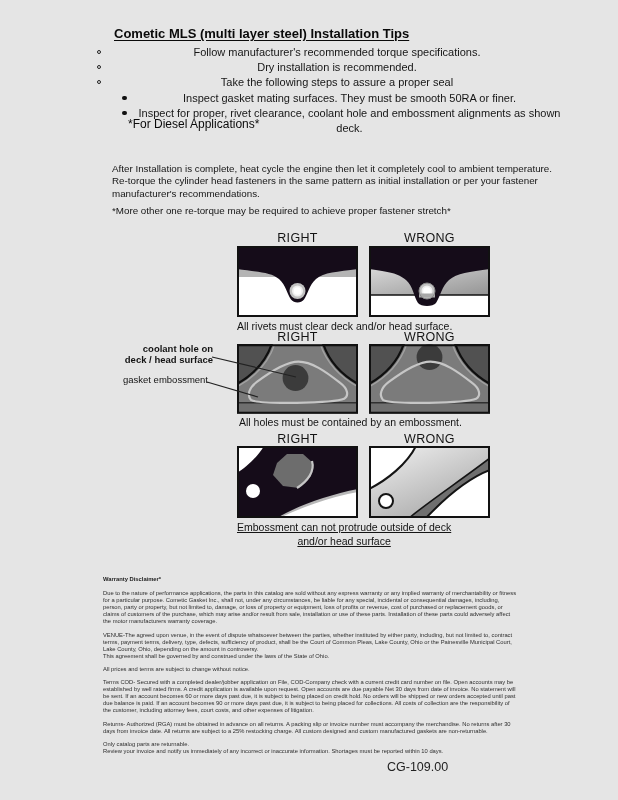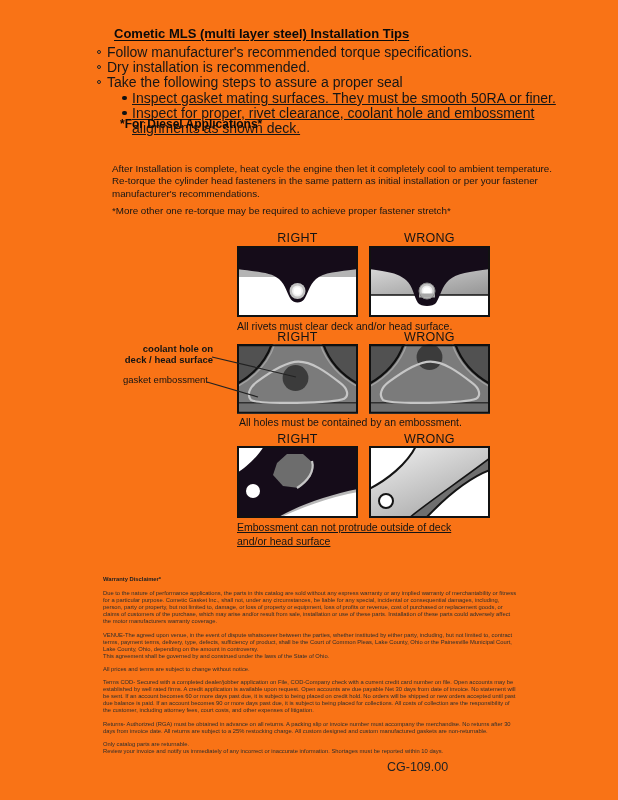--- a/index.html
+++ b/index.html
@@ -4,45 +4,45 @@
 <style>
   * { margin:0; padding:0; box-sizing:border-box; }
   html,body { background:#ffffff; }
   body {
     width:618px; height:800px;
     font-family:"Liberation Sans", sans-serif;
     color:#1d1d1d;
     position:relative;
     overflow:hidden;
   }
-  .page { position:relative; width:618px; height:800px; background:#f97316; }
+  .page { position:relative; width:618px; height:800px; background:#e5e5e5; }
 
   .title {
     position:absolute; left:114px; top:26px;
     font-size:13px; font-weight:bold; color:#0a0a0a;
     text-decoration:underline; text-underline-offset:2px;
   }
 
-  .tips { position:absolute; left:97px; top:45px; width:470px; font-size:14px; line-height:15.2px; color:#161616; }
+  .tips { position:absolute; left:97px; top:45px; width:470px; font-size:11px; line-height:15.2px; color:#161616;text-align:center; }
   .tip { position:relative; padding-left:10px; }
   .tip .o-dot { position:absolute; left:0; top:5px; width:4px; height:4px; border:1px solid #222; border-radius:50%; }
-  .tip.sub { margin-left:25px;text-decoration:underline; }
+  .tip.sub { margin-left:25px; }
   .tip .f-dot { position:absolute; left:0; top:5px; width:4.5px; height:4.5px; background:#111; border-radius:50%; }
 
-  .diesel-h { position:absolute; left:120px; top:117px; font-size:12px; font-weight:bold; color:#0a0a0a; }
+  .diesel-h { position:absolute; left:128px; top:117px; font-size:12px; font-weight:normal; color:#0a0a0a; }
   .body-p { position:absolute; left:112px; width:452px; font-size:9.8px; line-height:12.3px; color:#161616; }
   .p1 { top:135px; }
   .p2 { top:163px; }
   .p3 { top:205px; }
 
   .lab { position:absolute; width:121px; text-align:center; font-size:12.5px; color:#141414; letter-spacing:0.3px; }
   .fig { position:absolute; width:121px; display:block; }
   .fig svg { display:block; width:121px; }
 
-  .cap { position:absolute; font-size:10.5px; color:#141414; line-height:13.5px; }
+  .cap { position:absolute; font-size:10.5px; color:#141414; line-height:13.5px;text-align:center; }
 
   .callout { position:absolute; text-align:right; font-size:9.5px; line-height:10.5px; color:#141414; }
   .leader-overlay { position:absolute; left:95px; top:335px; width:210px; height:95px; z-index:5; pointer-events:none; }
 
   .legal { position:absolute; left:103px; top:576px; width:416px; font-size:5.8px; line-height:7.1px; color:#2e2e2e; }
   .legal .lg-head { font-weight:bold; margin-bottom:7px; color:#222; }
   .legal p { margin-bottom:6px; }
 
   .footer-code { position:absolute; left:387px; top:760px; font-size:12.5px; color:#222; }
 </style>

